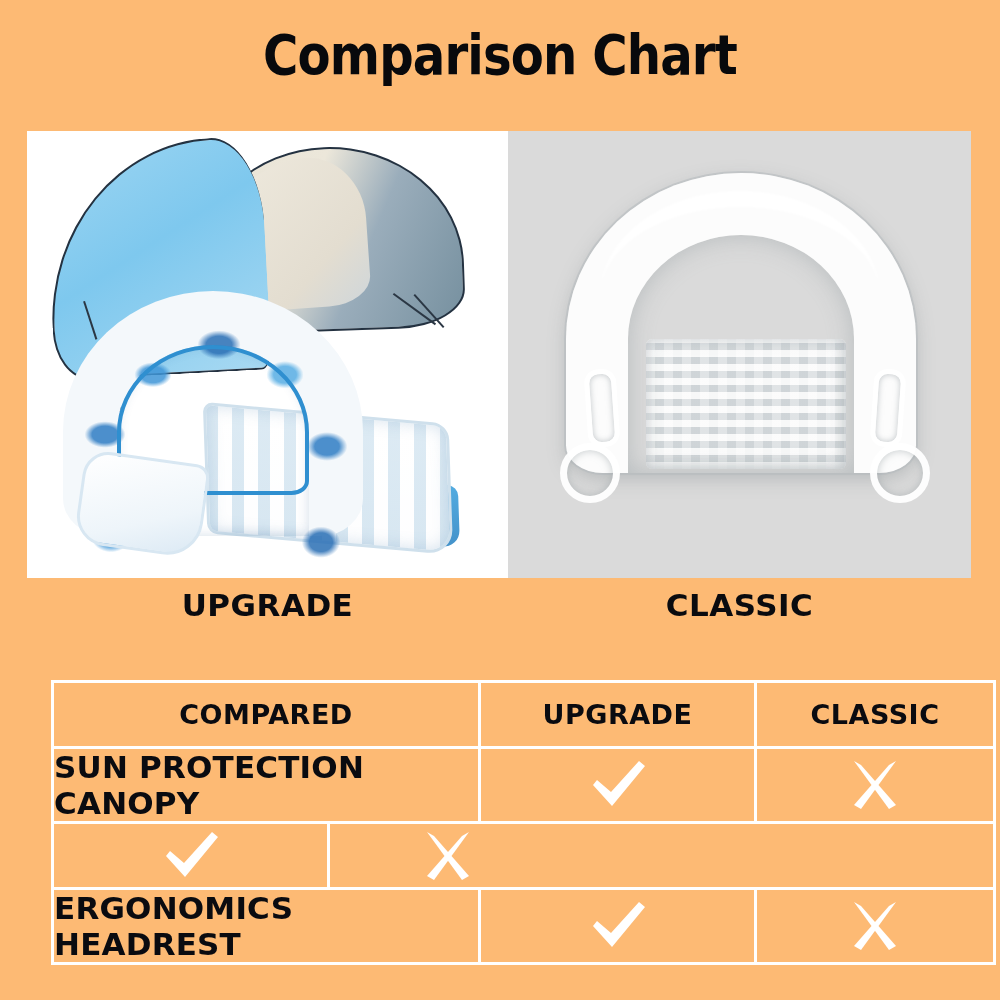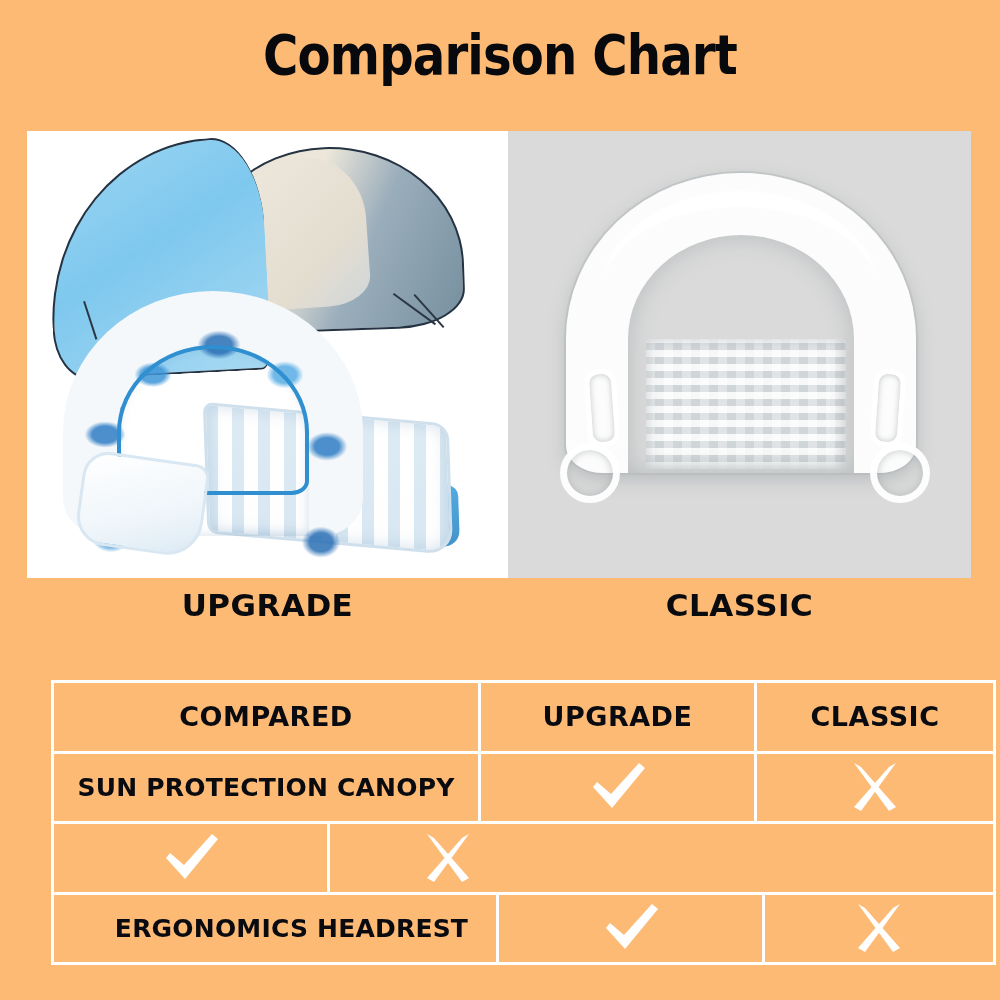--- a/index.html
+++ b/index.html
@@ -270,33 +270,33 @@
     box-sizing: border-box;
     display: flex;
     flex-direction: column;
     margin-left: 24px;
   }
   .cmp-row {
     display: flex;
     flex: 1 1 0;
     border-bottom: 3px solid #ffffff;
   }
-  .cmp-row:last-child { border-bottom: none; padding-left: 33px; }
+  .cmp-row:last-child { border-bottom: none; }
   .cmp-cell {
     display: flex;
     align-items: center;
     justify-content: center;
     border-right: 3px solid #ffffff;
     box-sizing: border-box;
     color: #0a0b10;
     font-family: "DejaVu Sans", sans-serif;
     font-weight: bold;
   }
   .cmp-cell:last-child { border-right: none; }
-  .col-feature { width: 427px; font-size: 25px; letter-spacing: 0.2px; }
+  .col-feature { width: 427px; font-size: 31px; letter-spacing: 0.2px; }
   .col-upgrade { width: 276px; font-size: 25px; }
   .col-classic { width: 236px; font-size: 25px; }
   .cmp-row.header .cmp-cell { font-size: 27px; letter-spacing: 0.5px; }
 
   .mark { width: 62px; height: 52px; display: block; }
 
   .hidden-text { position: absolute; width: 0; height: 0; overflow: hidden; opacity: 0; }
 </style>
 </head>
 <body>

